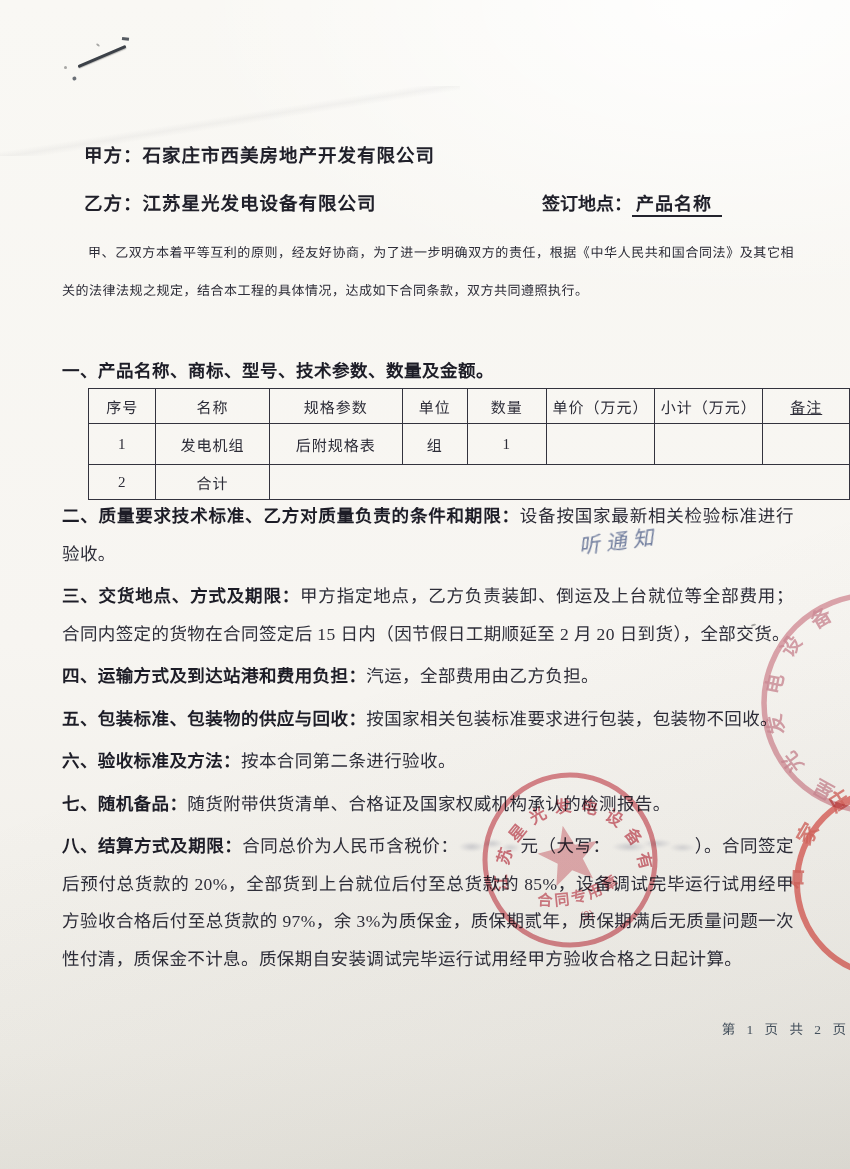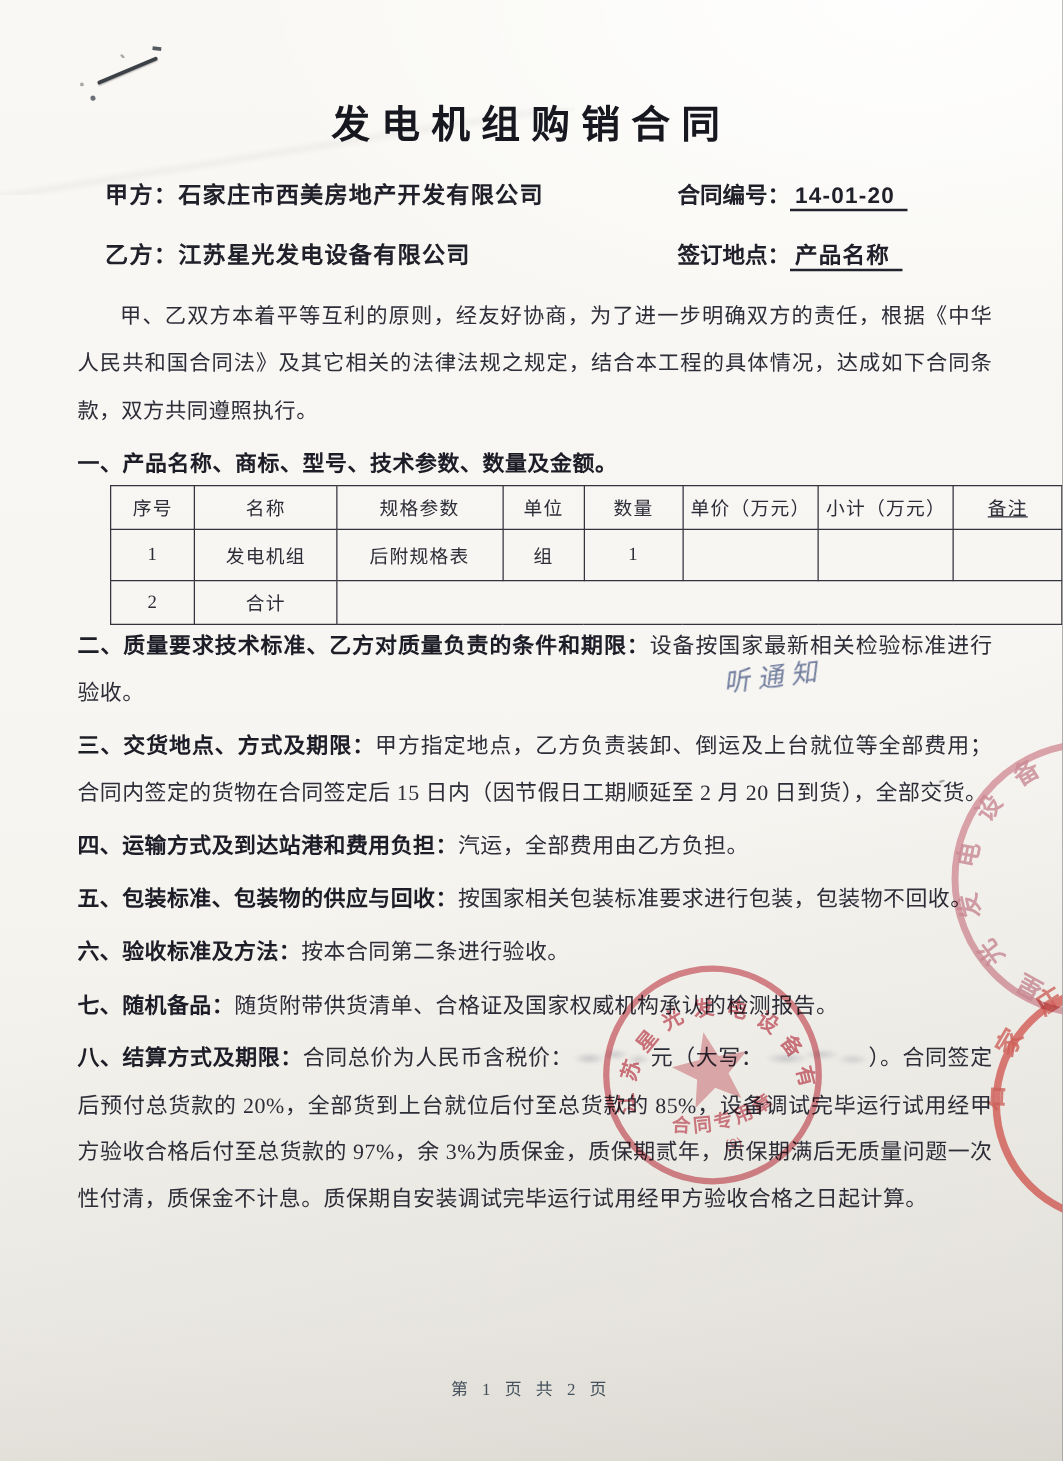--- a/index.html
+++ b/index.html
@@ -25,21 +25,21 @@
     font-size:31px;font-weight:700;letter-spacing:9px;color:#17171f;}
 
   .parties{position:absolute;top:141px;left:84px;right:58px;
     font-family:"Liberation Sans","DejaVu Sans",sans-serif;}
   .party-row{display:flex;align-items:baseline;margin-bottom:22px;}
   .party-left{font-size:18.5px;font-weight:700;color:#20202a;letter-spacing:1px;}
   .party-right{margin-left:auto;width:250px;font-size:18px;font-weight:700;color:#20202a;}
   .uline{border-bottom:2px solid #23232d;padding:0 10px 1px 4px;letter-spacing:1px;}
 
   .intro{position:absolute;top:234px;left:62px;right:56px;
-    font-size:17px;line-height:38px;text-align:justify;text-indent:2em;color:#2d2d38;letter-spacing:.5px;}
+    font-size:13px;line-height:38px;text-align:justify;text-indent:2em;color:#2d2d38;letter-spacing:.5px;}
 
   .sec1-head{position:absolute;top:357px;left:62px;right:68px;
     font-family:"Liberation Sans","DejaVu Sans",sans-serif;
     font-size:17.5px;font-weight:700;color:#1d1d27;letter-spacing:.5px;}
 
   table.items{position:absolute;top:388px;left:88px;border-collapse:collapse;
     font-size:15px;color:#2d2d38;padding-left:30px;}
   table.items td{border:1.8px solid #33333e;text-align:center;padding:0 4px;height:34px;letter-spacing:1px;}
   table.items tr.r1 td{height:40px;}
   td.c0{width:60px;} td.c1{width:108px;} td.c2{width:128px;} td.c3{width:58px;}
@@ -54,44 +54,42 @@
     background:
       radial-gradient(ellipse 30% 45% at 22% 55%, rgba(95,100,125,.5), rgba(95,100,125,0) 70%),
       radial-gradient(ellipse 25% 40% at 55% 35%, rgba(95,100,125,.45), rgba(95,100,125,0) 70%),
       radial-gradient(ellipse 22% 40% at 85% 60%, rgba(95,100,125,.4), rgba(95,100,125,0) 70%);}
   .smudge.w1{width:62px;} .smudge.w2{width:84px;}
 
   .handnote{position:absolute;top:520px;left:578px;width:160px;
     font-style:italic;font-size:21px;letter-spacing:6px;color:#51618a;opacity:.8;
     transform:rotate(-7deg);filter:blur(.3px);}
 
-  .footer{position:absolute;top:1100px;left:0;width:100%;text-align:center;
+  .footer{position:absolute;top:1018px;left:0;width:100%;text-align:right;
     font-size:13.5px;color:#44505c;letter-spacing:4px;font-family:Liberation Serif, serif;}
 
   .stamp{position:absolute;pointer-events:none;mix-blend-mode:multiply;}
   .stamp-main{left:479px;top:769px;width:182px;height:182px;transform:rotate(-12deg);opacity:.85;}
   .stamp-edge-top{left:757px;top:588px;width:230px;height:230px;opacity:.7;}
   .stamp-edge-bottom{left:790px;top:783px;width:200px;height:200px;opacity:.85;}
 </style>
 </head>
 <body>
 
 <div class="paper">
   <div class="crease"></div>
   <div class="staple"></div>
   <div class="speck" style="left:64px;top:66px;width:3px;height:3px;"></div>
   <div class="speck" style="left:96px;top:44px;width:4px;height:2px;transform:rotate(40deg);"></div>
   <div class="speck" style="left:751px;top:624px;width:5px;height:2px;transform:rotate(-15deg);"></div>
 
-  <div class="title">发电机组购销合同</div>
 
   <div class="parties">
     <div class="party-row">
       <span class="party-left"><span>甲方：</span><span>石家庄市西美房地产开发有限公司</span></span>
-      <span class="party-right"><span>合同编号：</span><span class="uline">14-01-20</span></span>
     </div>
     <div class="party-row">
       <span class="party-left"><span>乙方：</span><span>江苏星光发电设备有限公司</span></span>
       <span class="party-right"><span>签订地点：</span><span class="uline">产品名称</span></span>
     </div>
   </div>
 
   <div class="intro">甲、乙双方本着平等互利的原则，经友好协商，为了进一步明确双方的责任，根据《中华人民共和国合同法》及其它相关的法律法规之规定，结合本工程的具体情况，达成如下合同条款，双方共同遵照执行。</div>
 
   <div class="sec1-head">一、产品名称、商标、型号、技术参数、数量及金额。</div>

